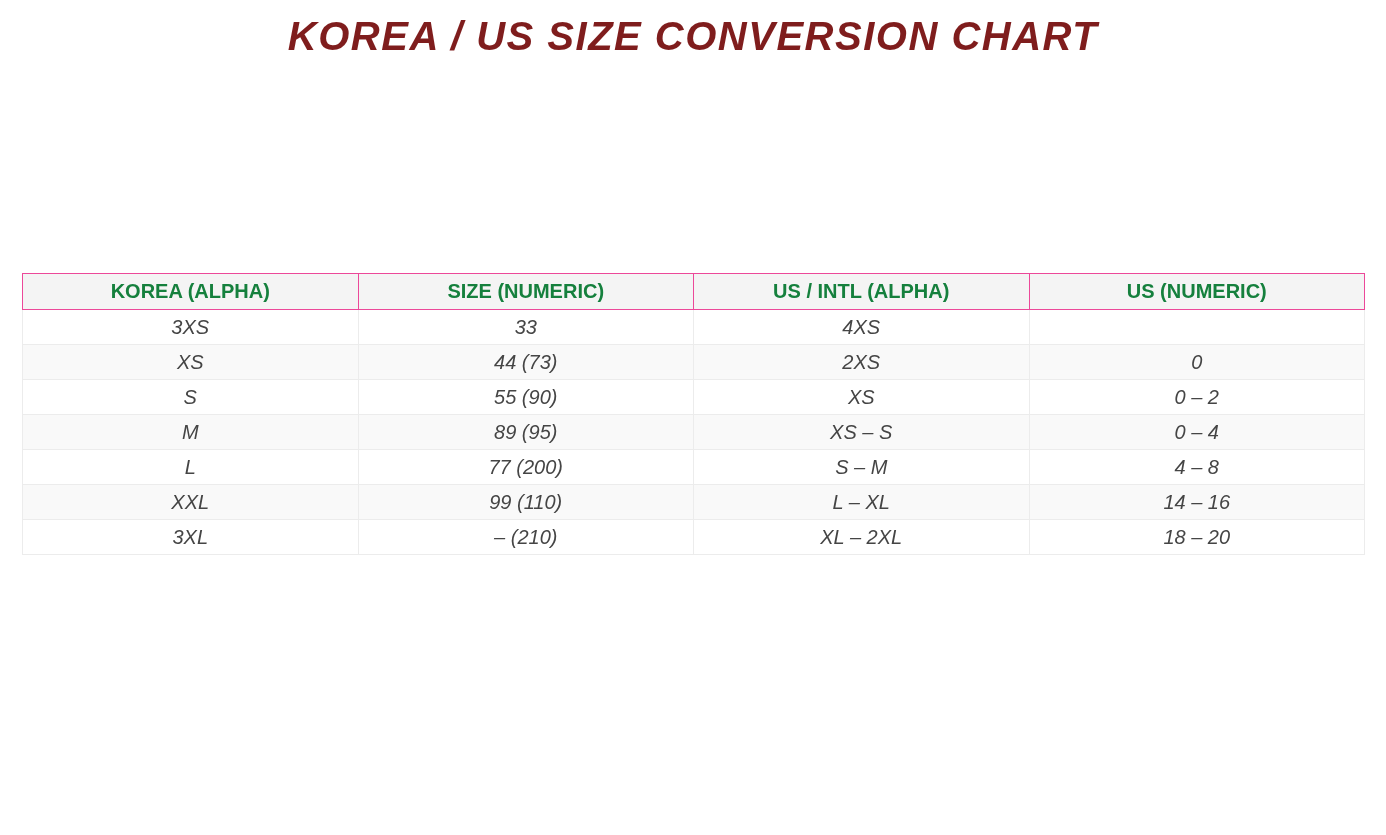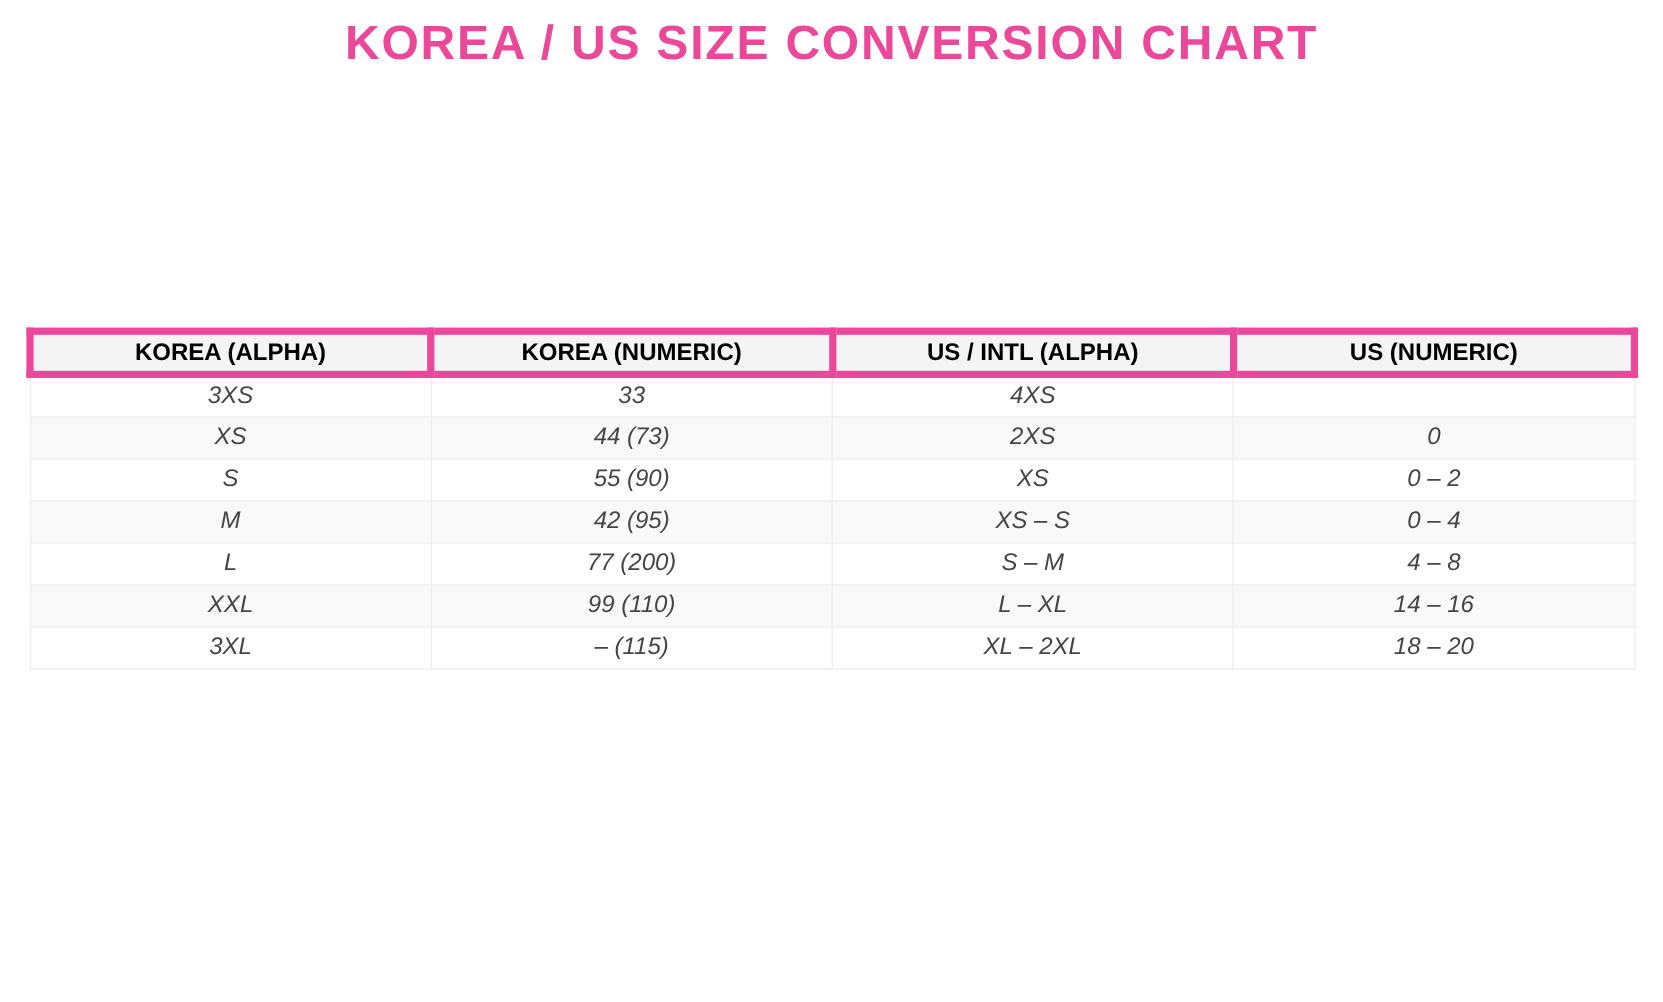--- a/index.html
+++ b/index.html
@@ -13,38 +13,39 @@
   }
   .page-title {
     position: absolute;
     top: 14px;
     left: 0;
     width: 1386px;
     text-align: center;
     font-size: 40px;
     font-weight: bold;
     letter-spacing: 1.5px;
-    color: #ec4899;
+    color: #7f1d1d;
+    font-style: italic;
   }
   .size-table {
     position: absolute;
     top: 273px;
     left: 22px;
     width: 1343px;
     border-collapse: collapse;
     table-layout: fixed;
     font-size: 20px;
     color: #454545;
   }
   .size-table th {
     background: #f4f4f4;
     font-weight: bold;
-    color: #000000;
+    color: #15803d;
     height: 36px;
-    border: 6px solid #ec4899;
+    border: 1px solid #ec4899;
     text-align: center;
     vertical-align: middle;
   }
   .size-table td {
     height: 35px;
     border: 1px solid #ececec;
     text-align: center;
     vertical-align: middle;
     background: #ffffff;
     font-style: italic;
@@ -55,21 +56,21 @@
 </style>
 </head>
 <body>
 
 <h1 class="page-title">KOREA / US SIZE CONVERSION CHART</h1>
 
 <table class="size-table">
   <thead>
     <tr>
       <th>KOREA (ALPHA)</th>
-      <th>KOREA (NUMERIC)</th>
+      <th>SIZE (NUMERIC)</th>
       <th>US / INTL (ALPHA)</th>
       <th>US (NUMERIC)</th>
     </tr>
   </thead>
   <tbody>
     <tr>
       <td>3XS</td>
       <td>33</td>
       <td>4XS</td>
       <td></td>
@@ -81,36 +82,36 @@
       <td>0</td>
     </tr>
     <tr>
       <td>S</td>
       <td>55 (90)</td>
       <td>XS</td>
       <td>0 – 2</td>
     </tr>
     <tr>
       <td>M</td>
-      <td>42 (95)</td>
+      <td>89 (95)</td>
       <td>XS – S</td>
       <td>0 – 4</td>
     </tr>
     <tr>
       <td>L</td>
       <td>77 (200)</td>
       <td>S – M</td>
       <td>4 – 8</td>
     </tr>
     <tr>
       <td>XXL</td>
       <td>99 (110)</td>
       <td>L – XL</td>
       <td>14 – 16</td>
     </tr>
     <tr>
       <td>3XL</td>
-      <td>– (115)</td>
+      <td>– (210)</td>
       <td>XL – 2XL</td>
       <td>18 – 20</td>
     </tr>
   </tbody>
 </table>
 
 </body></html>

